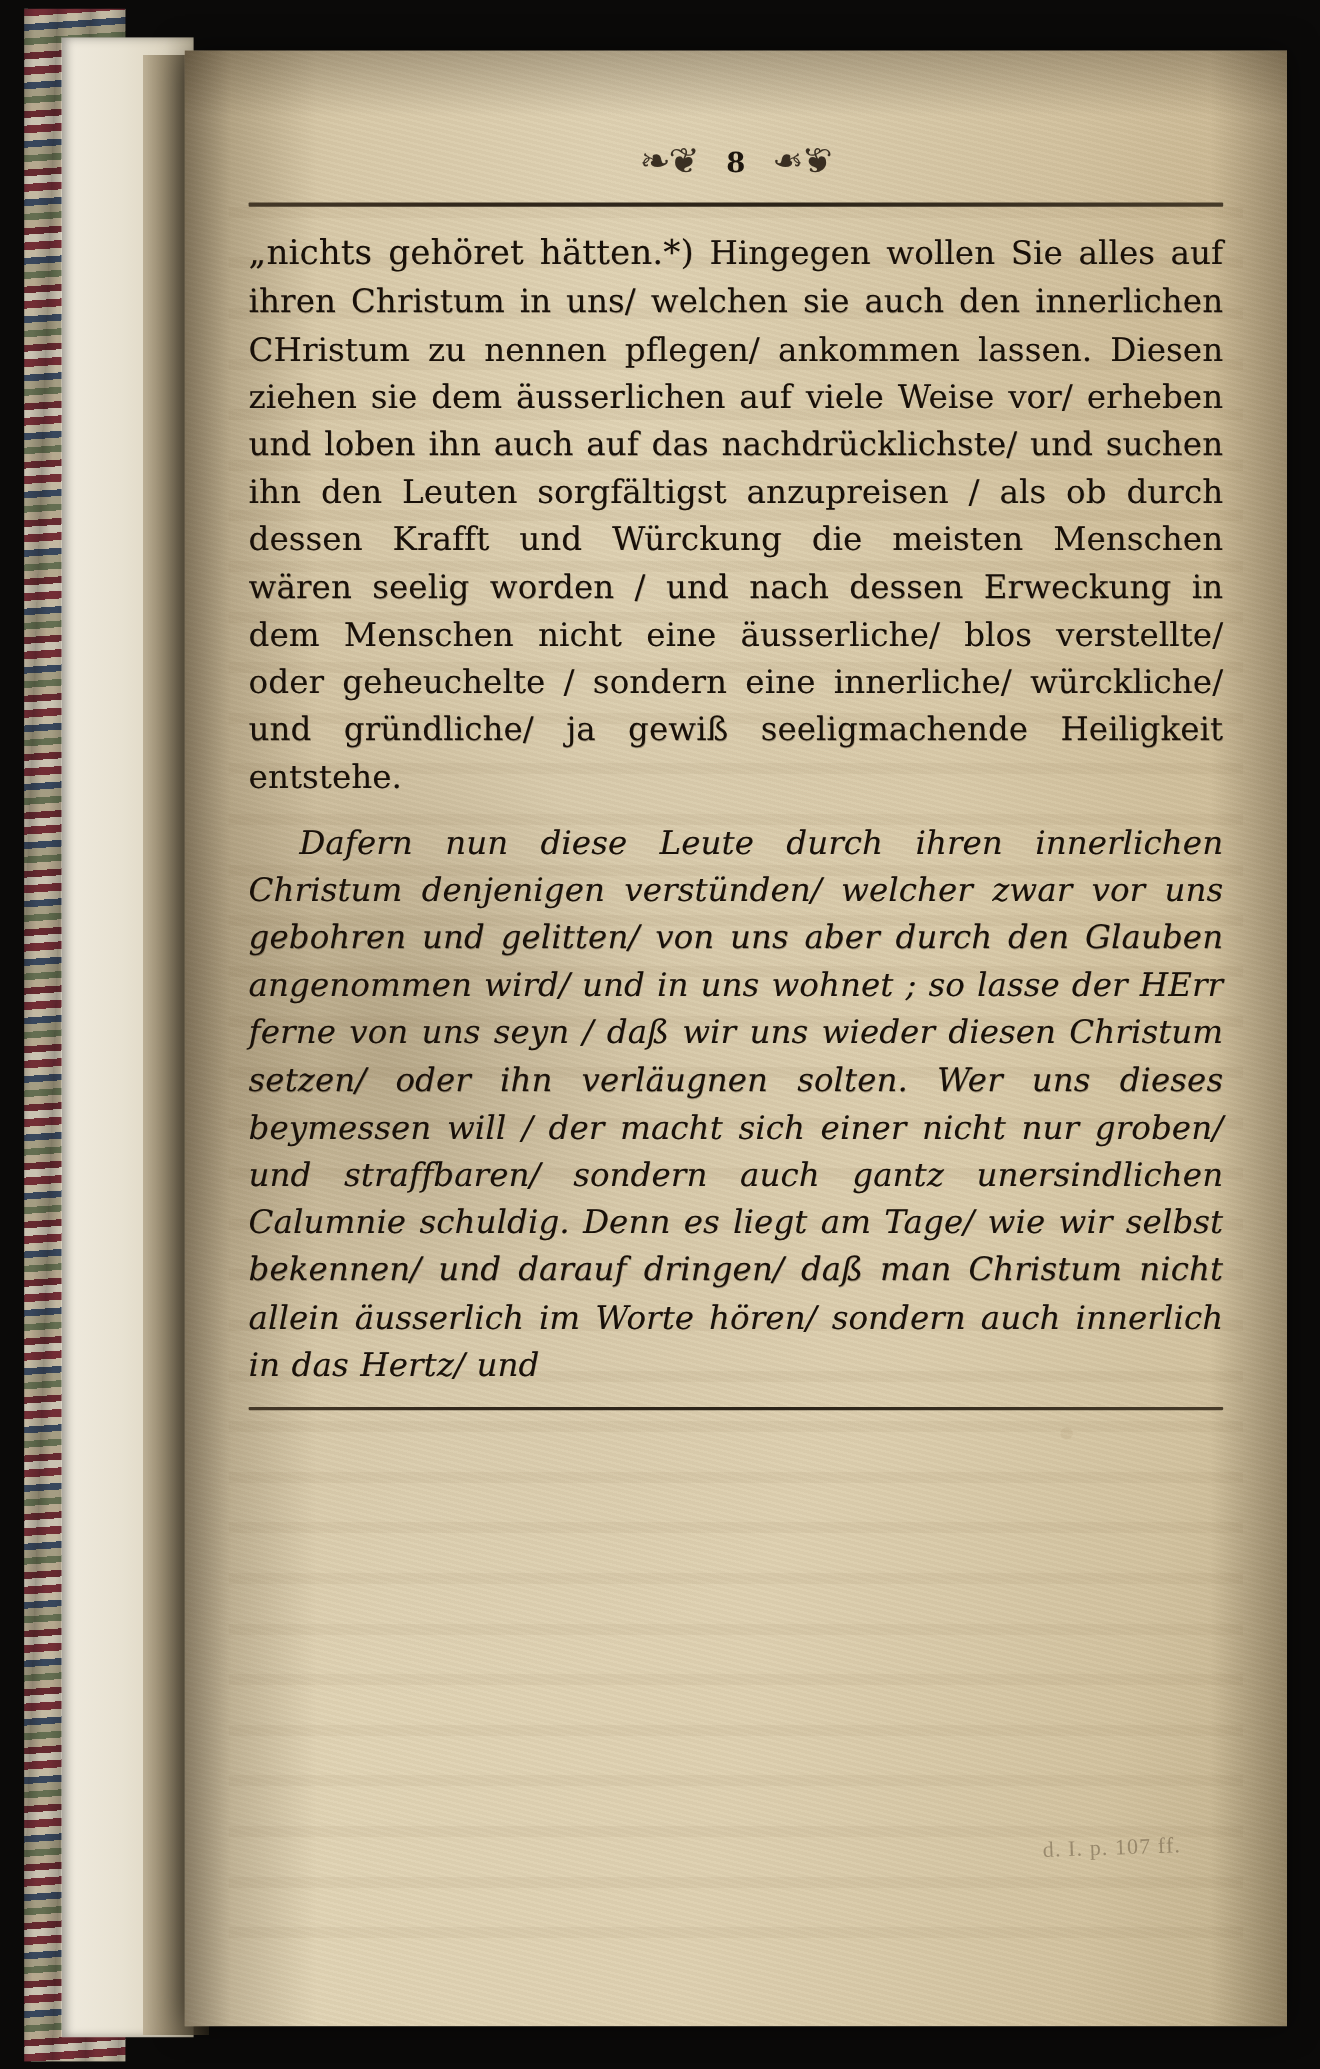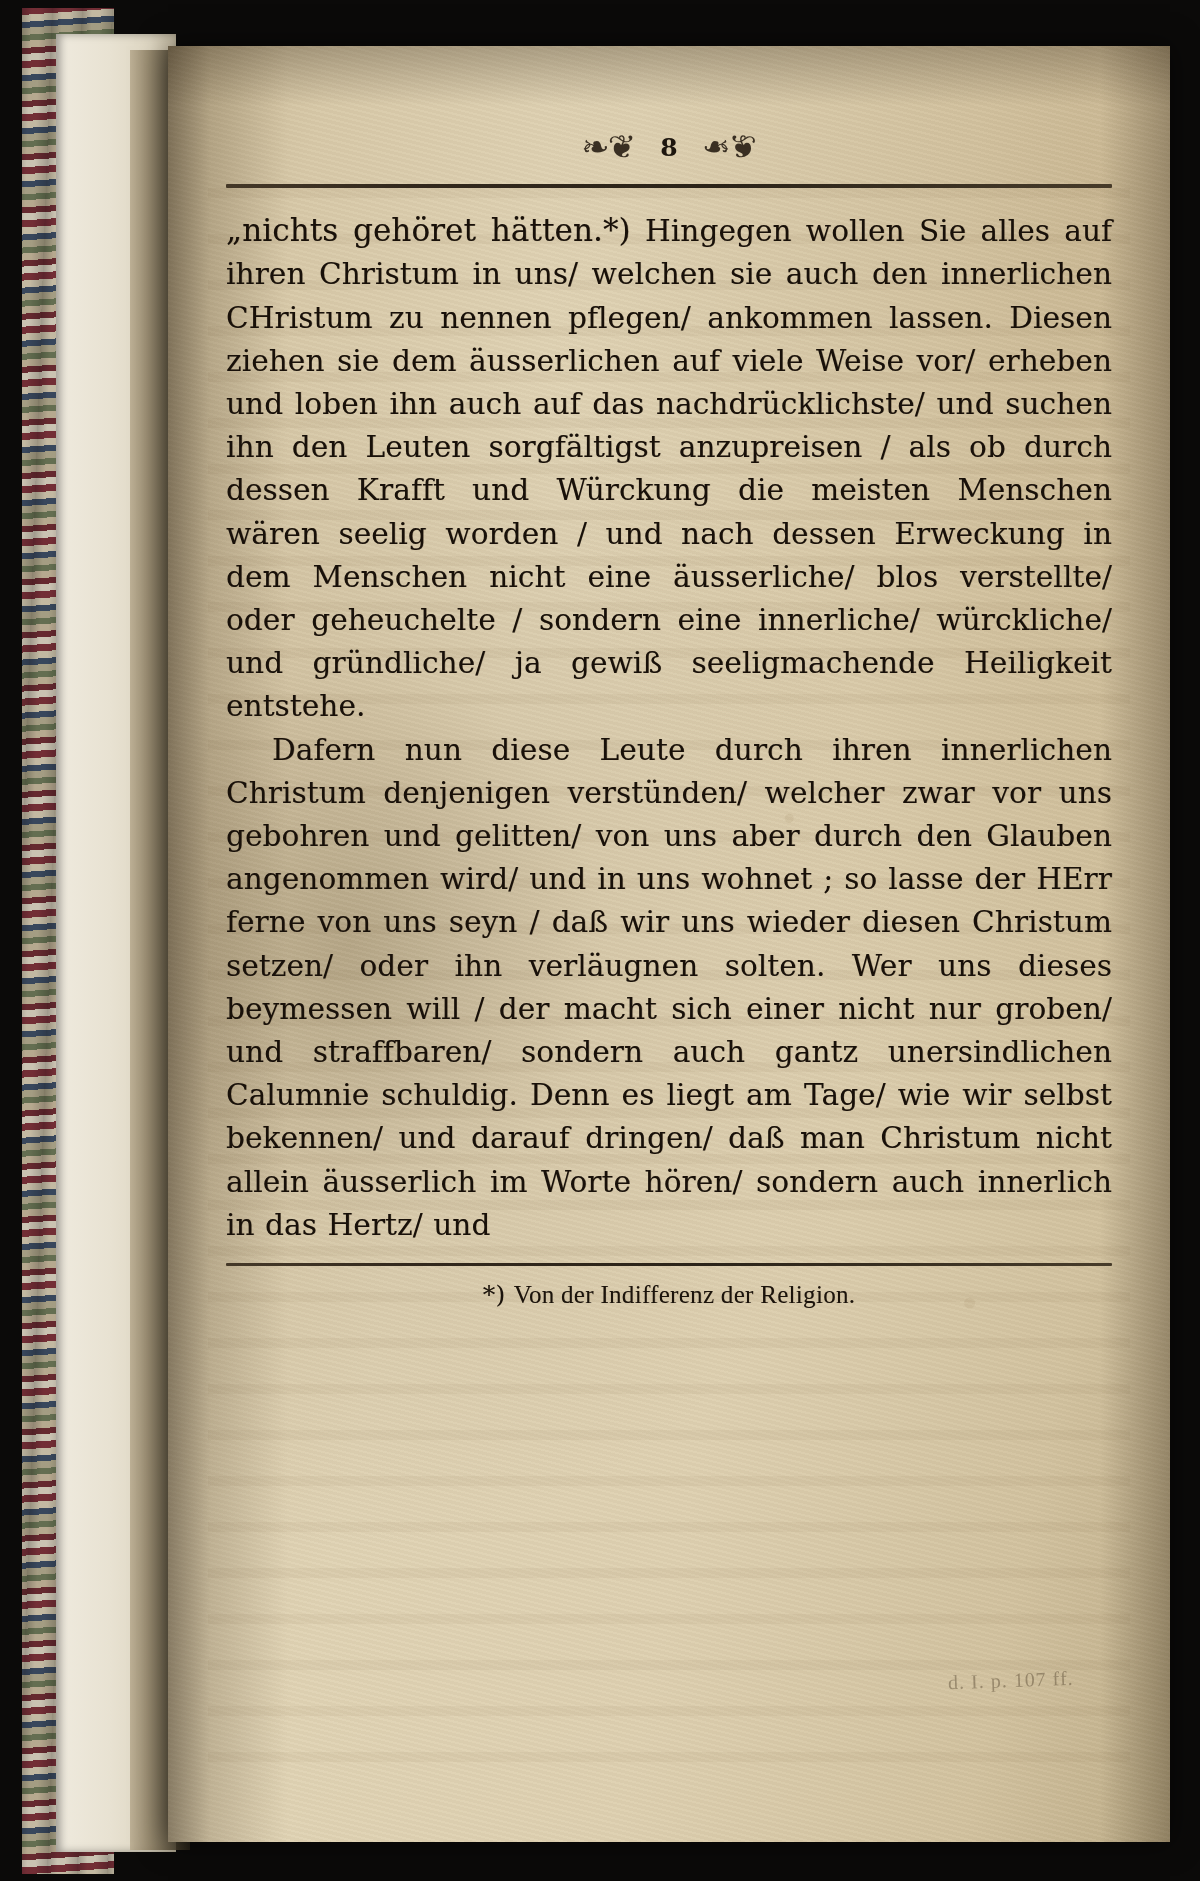--- a/index.html
+++ b/index.html
@@ -161,21 +161,21 @@
     font-size: 29.5px;
     line-height: 1.465;
     text-align: justify;
     text-justify: inter-word;
     letter-spacing: 0.1px;
     word-spacing: 1px;
     -webkit-font-smoothing: none;
     text-shadow: 0.4px 0.3px 0 rgba(40,26,12,0.35);
   }
   .body p { margin: 0; }
-  .body p.indent { text-indent: 46px; margin-top: 0; }
+  .body p.indent { text-indent: 46px; margin-top: 16px; font-style: italic; }
   .body .lead {
     font-size: 31px;
     font-weight: 400;
   }
 
   .catchword {
     text-align: right;
     font-size: 29.5px;
     color: #181009;
     margin-top: 2px;
@@ -255,20 +255,16 @@
       <div class="rule"></div>
 
       <div class="body">
         <p><span class="lead">„nichts gehöret hätten.*)</span><span> Hingegen wollen Sie alles auf ihren Christum in uns/ welchen sie auch den innerlichen CHristum zu nennen pflegen/ ankommen lassen.   Diesen ziehen sie dem äusserlichen auf viele Weise vor/ erheben und loben ihn auch auf das nachdrücklichste/ und suchen ihn den Leuten sorgfältigst anzupreisen / als ob durch dessen Krafft und Würckung die meisten Menschen wären seelig worden / und nach dessen Erweckung in dem Menschen nicht eine äusserliche/ blos verstellte/ oder geheuchelte / sondern eine innerliche/ würckliche/ und gründliche/ ja gewiß seeligmachende Heiligkeit entstehe.</span></p>
         <p class="indent">Dafern nun diese Leute durch ihren innerlichen Christum denjenigen verstünden/ welcher zwar vor uns gebohren und gelitten/ von uns aber durch den Glauben angenommen wird/ und in uns wohnet ; so lasse der HErr ferne von uns seyn / daß wir uns wieder diesen Christum setzen/ oder ihn verläugnen solten. Wer uns dieses beymessen will /  der macht sich einer nicht nur groben/ und straffbaren/ sondern auch gantz unersindlichen Calumnie schuldig.   Denn es liegt am Tage/ wie wir selbst bekennen/ und darauf dringen/ daß man Christum nicht allein äusserlich im Worte hören/ sondern auch innerlich in das Hertz/ und</p>
       </div>
 
 
       <div class="rule bottom"></div>
 
-      <div class="footnote">
-        <span>*)</span>
-        <span class="roman">Von der Indifferenz der Religion.</span>
-      </div>
 
     </div>
   </div>
 </div>
 
 </body></html>

